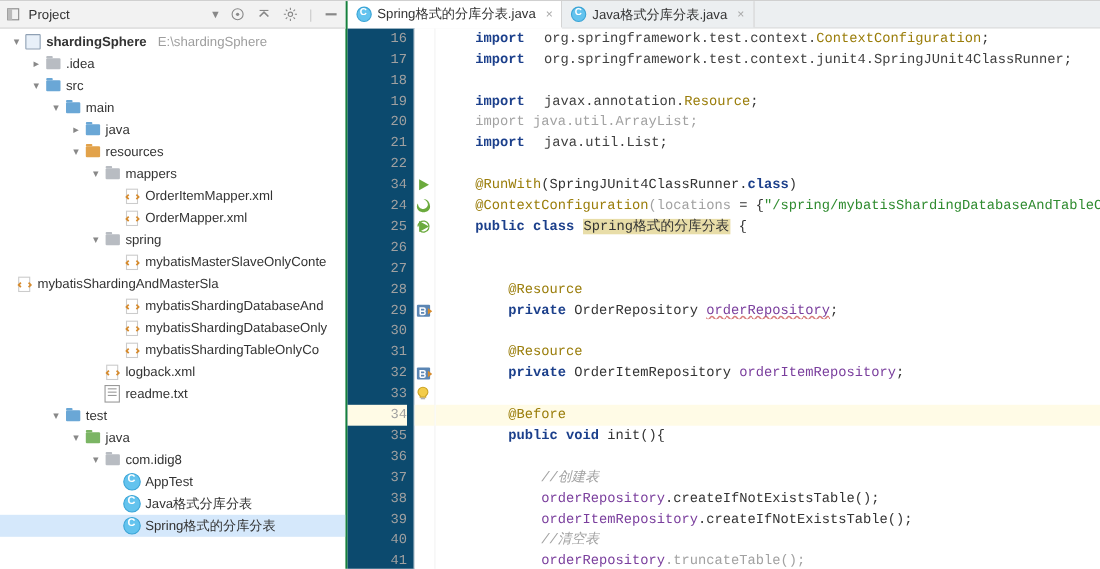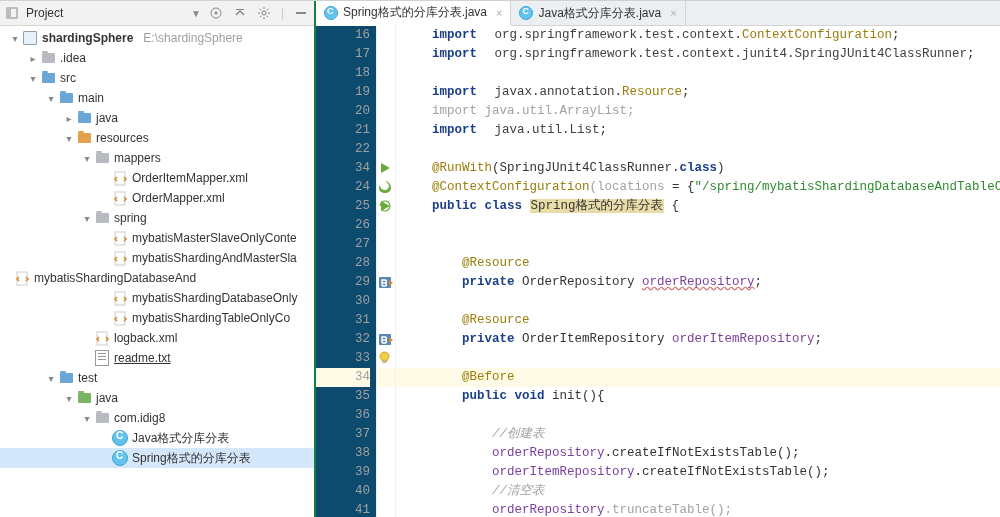--- a/index.html
+++ b/index.html
@@ -324,97 +324,104 @@
         <div class="node" style="padding-left: 98px; text-align: center;">
           <span class="caret"></span>
           <span class="icon">
             <svg width="15" height="15" viewBox="0 0 15 15">
               <rect x="2" y="1" width="10" height="13" fill="#fff" stroke="#ccc"></rect>
               <path d="M4 6 L2 8 L4 10 M11 6 L13 8 L11 10" stroke="#d68b2e" fill="none" stroke-width="1.6"></path>
             </svg>
           </span>
           <span class="lbl">mybatisMasterSlaveOnlyConte</span>
         </div>
+        <div class="node" style="">
+          <span class="caret"></span>
+          <span class="icon">
+            <svg width="15" height="15" viewBox="0 0 15 15">
+              <rect x="2" y="1" width="10" height="13" fill="#fff" stroke="#ccc"></rect>
+              <path d="M4 6 L2 8 L4 10 M11 6 L13 8 L11 10" stroke="#d68b2e" fill="none" stroke-width="1.6"></path>
+            </svg>
+          </span>
+          <span class="lbl">mybatisShardingAndMasterSla</span>
+        </div>
+        <div class="node" style="padding-left: 98px; text-align: right;">
+          <span class="caret"></span>
+          <span class="icon">
+            <svg width="15" height="15" viewBox="0 0 15 15">
+              <rect x="2" y="1" width="10" height="13" fill="#fff" stroke="#ccc"></rect>
+              <path d="M4 6 L2 8 L4 10 M11 6 L13 8 L11 10" stroke="#d68b2e" fill="none" stroke-width="1.6"></path>
+            </svg>
+          </span>
+          <span class="lbl">mybatisShardingDatabaseAnd</span>
+        </div>
         <div class="node" style="padding-left: 98px;">
           <span class="caret"></span>
           <span class="icon">
             <svg width="15" height="15" viewBox="0 0 15 15">
               <rect x="2" y="1" width="10" height="13" fill="#fff" stroke="#ccc"></rect>
               <path d="M4 6 L2 8 L4 10 M11 6 L13 8 L11 10" stroke="#d68b2e" fill="none" stroke-width="1.6"></path>
             </svg>
           </span>
-          <span class="lbl">mybatisShardingAndMasterSla</span>
-        </div>
-        <div class="node" style=" text-align: right;">
-          <span class="caret"></span>
-          <span class="icon">
-            <svg width="15" height="15" viewBox="0 0 15 15">
-              <rect x="2" y="1" width="10" height="13" fill="#fff" stroke="#ccc"></rect>
-              <path d="M4 6 L2 8 L4 10 M11 6 L13 8 L11 10" stroke="#d68b2e" fill="none" stroke-width="1.6"></path>
-            </svg>
-          </span>
-          <span class="lbl">mybatisShardingDatabaseAnd</span>
+          <span class="lbl">mybatisShardingDatabaseOnly</span>
         </div>
         <div class="node" style="padding-left: 98px;">
           <span class="caret"></span>
           <span class="icon">
             <svg width="15" height="15" viewBox="0 0 15 15">
               <rect x="2" y="1" width="10" height="13" fill="#fff" stroke="#ccc"></rect>
               <path d="M4 6 L2 8 L4 10 M11 6 L13 8 L11 10" stroke="#d68b2e" fill="none" stroke-width="1.6"></path>
             </svg>
           </span>
-          <span class="lbl">mybatisShardingDatabaseOnly</span>
+          <span class="lbl">mybatisShardingTableOnlyCo</span>
+        </div>
+        <div class="node" style="padding-left: 80px;">
+          <span class="caret"></span>
+          <span class="icon">
+            <svg width="15" height="15" viewBox="0 0 15 15">
+              <rect x="2" y="1" width="10" height="13" fill="#fff" stroke="#ccc"></rect>
+              <path d="M4 6 L2 8 L4 10 M11 6 L13 8 L11 10" stroke="#d68b2e" fill="none" stroke-width="1.6"></path>
+            </svg>
+          </span>
+          <span class="lbl">logback.xml</span>
+        </div>
+        <div class="node" style="padding-left: 80px;">
+          <span class="caret"></span>
+          <span class="icon">
+            <div class="ic-txt"></div>
+          </span>
+          <span class="lbl">readme.txt</span>
+        </div>
+        <div class="node" style="padding-left: 44px;">
+          <span class="caret">▾</span>
+          <span class="icon">
+            <div class="ic-folder blue"></div>
+          </span>
+          <span class="lbl">test</span>
+        </div>
+        <div class="node" style="padding-left: 62px;">
+          <span class="caret">▾</span>
+          <span class="icon">
+            <div class="ic-folder green"></div>
+          </span>
+          <span class="lbl">java</span>
+        </div>
+        <div class="node" style="padding-left: 80px;">
+          <span class="caret">▾</span>
+          <span class="icon">
+            <div class="ic-folder"></div>
+          </span>
+          <span class="lbl">com.idig8</span>
         </div>
         <div class="node" style="padding-left: 98px;">
           <span class="caret"></span>
           <span class="icon">
-            <svg width="15" height="15" viewBox="0 0 15 15">
-              <rect x="2" y="1" width="10" height="13" fill="#fff" stroke="#ccc"></rect>
-              <path d="M4 6 L2 8 L4 10 M11 6 L13 8 L11 10" stroke="#d68b2e" fill="none" stroke-width="1.6"></path>
-            </svg>
-          </span>
-          <span class="lbl">mybatisShardingTableOnlyCo</span>
-        </div>
-        <div class="node" style="padding-left: 80px;">
-          <span class="caret"></span>
-          <span class="icon">
-            <svg width="15" height="15" viewBox="0 0 15 15">
-              <rect x="2" y="1" width="10" height="13" fill="#fff" stroke="#ccc"></rect>
-              <path d="M4 6 L2 8 L4 10 M11 6 L13 8 L11 10" stroke="#d68b2e" fill="none" stroke-width="1.6"></path>
-            </svg>
-          </span>
-          <span class="lbl">logback.xml</span>
-        </div>
-        <div class="node" style="padding-left: 80px; text-decoration: underline;">
-          <span class="caret"></span>
-          <span class="icon">
-            <div class="ic-txt"></div>
-          </span>
-          <span class="lbl">readme.txt</span>
-        </div>
-        <div class="node" style="padding-left: 44px;">
-          <span class="caret">▾</span>
-          <span class="icon">
-            <div class="ic-folder blue"></div>
-          </span>
-          <span class="lbl">test</span>
-        </div>
-        <div class="node" style="padding-left: 62px;">
-          <span class="caret">▾</span>
-          <span class="icon">
-            <div class="ic-folder green"></div>
-          </span>
-          <span class="lbl">java</span>
-        </div>
-        <div class="node" style="padding-left: 80px;">
-          <span class="caret">▾</span>
-          <span class="icon">
-            <div class="ic-folder"></div>
-          </span>
-          <span class="lbl">com.idig8</span>
+            <div class="ic-java"></div>
+          </span>
+          <span class="lbl">AppTest</span>
         </div>
         <div class="node" style="padding-left: 98px;">
           <span class="caret"></span>
           <span class="icon">
             <div class="ic-java"></div>
           </span>
           <span class="lbl">Java格式分库分表</span>
         </div>
         <div class="node selected" style="padding-left: 98px;">
           <span class="caret"></span>

